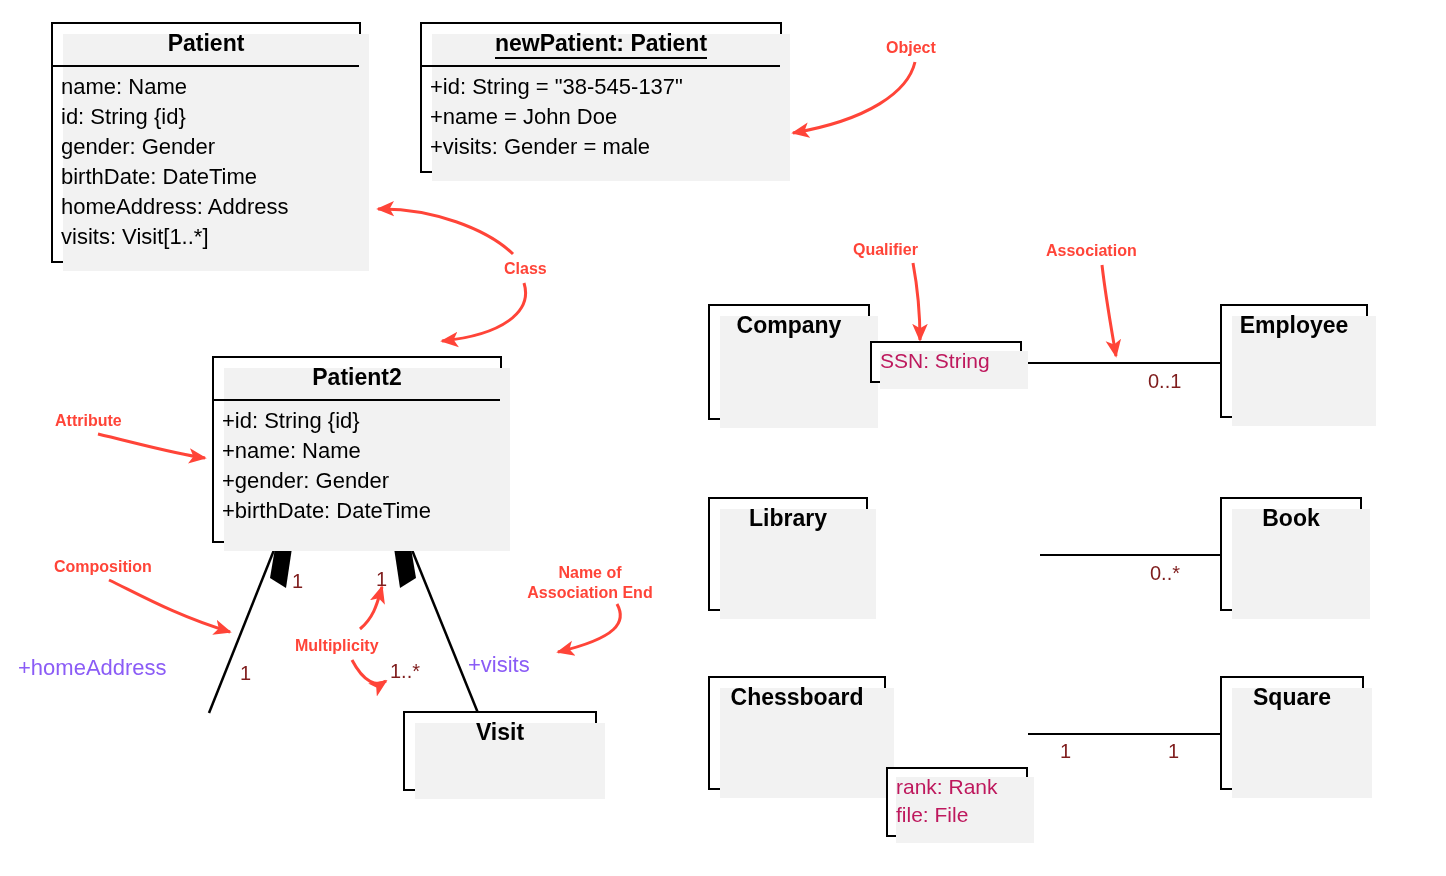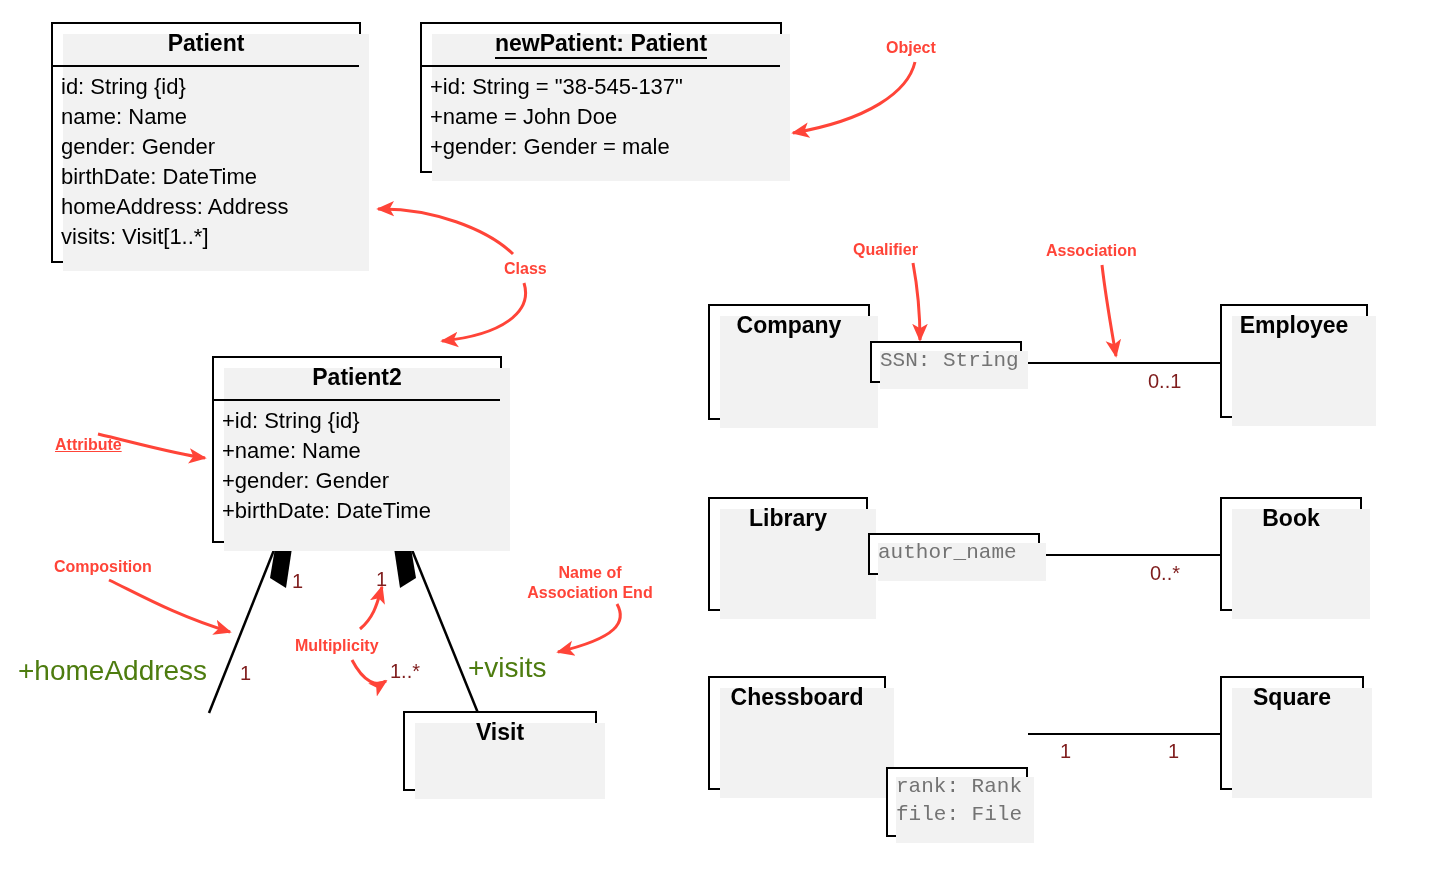--- a/index.html
+++ b/index.html
@@ -61,47 +61,46 @@
   .box-body div { white-space: nowrap; }
 
   
   .qualifier {
     position: absolute;
     box-sizing: border-box;
     border: 2.5px solid #000000;
     background: #ffffff;
     font-size: 21px;
     line-height: 1.32;
-    color: #737373;
+    color: #be185d;
     padding: 4px 8px 5px 8px;
     z-index: 7;
     white-space: nowrap;
-    font-family: Liberation Mono, monospace;
   }
   .qualifier::after {
     content: "";
     position: absolute;
     left: 8px; top: 8px; right: -8px; bottom: -8px;
     background: #f2f2f2;
     z-index: -1;
   }
 
   
   .hline {
     position: absolute;
     height: 0;
     border-top: 2.5px solid #000000;
     z-index: 4;
   }
 
   
   .label {
     position: absolute;
-    font-size: 28px;
-    color: #4d7c0f;
+    font-size: 22px;
+    color: #8b5cf6;
     white-space: nowrap;
     z-index: 8;
   }
   .mult {
     position: absolute;
     font-size: 20px;
     color: #7f1d1d;
     white-space: nowrap;
     z-index: 8;
   }
@@ -139,36 +138,36 @@
     <line x1="410" y1="545" x2="478" y2="713" stroke="#000" stroke-width="2.5"></line>
 
     <polygon points="276,542 292,548 286,588 270,578" fill="#000"></polygon>
     <polygon points="410,542 394,548 400,588 416,578" fill="#000"></polygon>
   </svg>
 
   <div class="uml-box" style="left:51px; top:22px; width:310px; height:241px;">
     <div class="box-title">Patient</div>
     <div class="box-divider"></div>
     <div class="box-body">
+      <div>name: Name</div>
       <div>id: String {id}</div>
-      <div>name: Name</div>
       <div>gender: Gender</div>
       <div>birthDate: DateTime</div>
       <div>homeAddress: Address</div>
       <div>visits: Visit[1..*]</div>
     </div>
   </div>
 
   <div class="uml-box" style="left:420px; top:22px; width:362px; height:151px;">
     <div class="box-title underlined"><span>newPatient: Patient</span></div>
     <div class="box-divider"></div>
     <div class="box-body">
       <div>+id: String = "38-545-137"</div>
       <div>+name = John Doe</div>
-      <div>+gender: Gender = male</div>
+      <div>+visits: Gender = male</div>
     </div>
   </div>
 
   <div class="uml-box" style="left:212px; top:356px; width:290px; height:187px;">
     <div class="box-title">Patient2</div>
     <div class="box-divider"></div>
     <div class="box-body">
       <div>+id: String {id}</div>
       <div>+name: Name</div>
       <div>+gender: Gender</div>
@@ -196,23 +195,20 @@
   </div>
   <div class="hline" style="left:1022px; top:362px; width:198px;"></div>
   <div class="uml-box" style="left:1220px; top:304px; width:148px; height:114px;">
     <div class="box-title">Employee</div>
   </div>
   <div class="mult" style="left:1148px; top:370px;">0..1</div>
 
   <div class="uml-box" style="left:708px; top:497px; width:160px; height:114px;">
     <div class="box-title">Library</div>
   </div>
-  <div class="qualifier" style="left:868px; top:533px; width:172px; height:42px;">
-    <div>author_name</div>
-  </div>
   <div class="hline" style="left:1040px; top:554px; width:180px;"></div>
   <div class="uml-box" style="left:1220px; top:497px; width:142px; height:114px;">
     <div class="box-title">Book</div>
   </div>
   <div class="mult" style="left:1150px; top:562px;">0..*</div>
 
   <div class="uml-box" style="left:708px; top:676px; width:178px; height:114px;">
     <div class="box-title">Chessboard</div>
   </div>
   <div class="qualifier" style="left:886px; top:724px; width:142px; height:70px;margin-top:43px;">
@@ -221,21 +217,21 @@
   </div>
   <div class="hline" style="left:1028px; top:733px; width:192px;"></div>
   <div class="uml-box" style="left:1220px; top:676px; width:144px; height:114px;">
     <div class="box-title">Square</div>
   </div>
   <div class="mult" style="left:1060px; top:740px;">1</div>
   <div class="mult" style="left:1168px; top:740px;">1</div>
 
   <div class="annot" style="left:886px; top:38px;">Object</div>
   <div class="annot" style="left:504px; top:259px;">Class</div>
-  <div class="annot" style="left:55px; top:435px;text-decoration:underline;">Attribute</div>
+  <div class="annot" style="left:55px; top:411px;">Attribute</div>
   <div class="annot" style="left:54px; top:557px;">Composition</div>
   <div class="annot" style="left:295px; top:636px;">Multiplicity</div>
   <div class="annot center" style="left:512px; top:563px; width:156px;">
     <div>Name of</div>
     <div>Association End</div>
   </div>
   <div class="annot" style="left:853px; top:240px;">Qualifier</div>
   <div class="annot" style="left:1046px; top:241px;">Association</div>
 
   <svg class="overlay">

